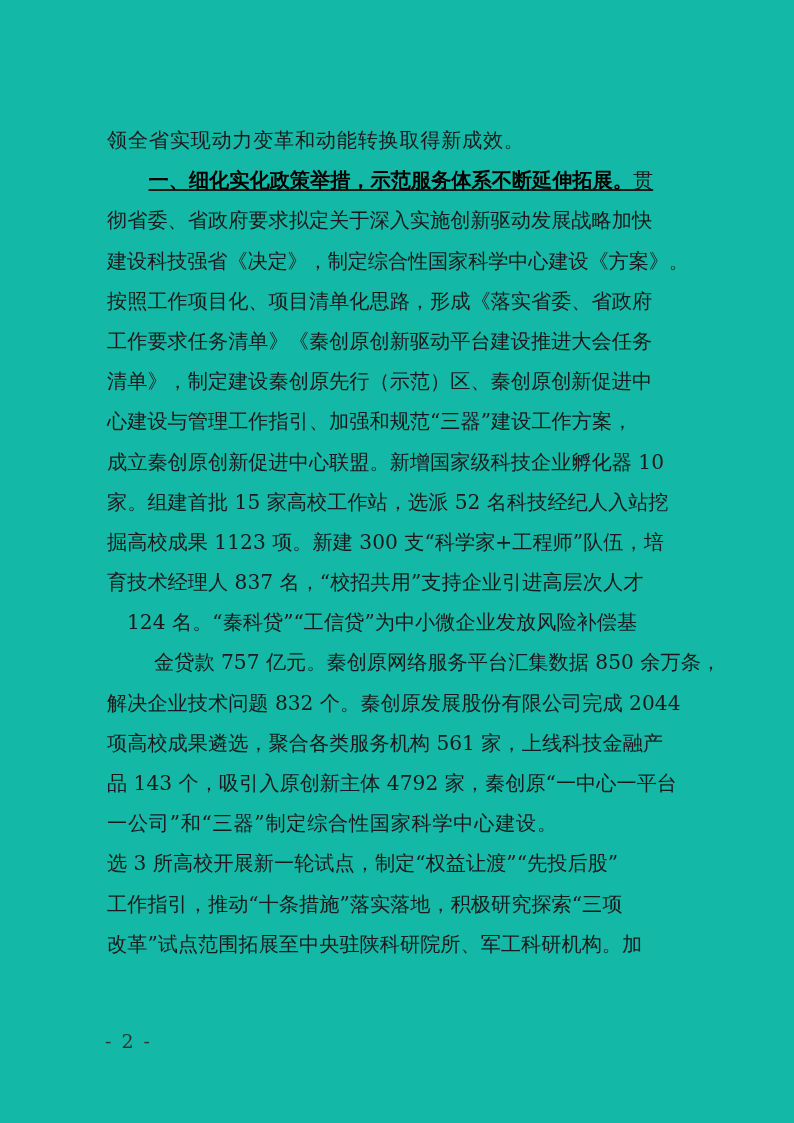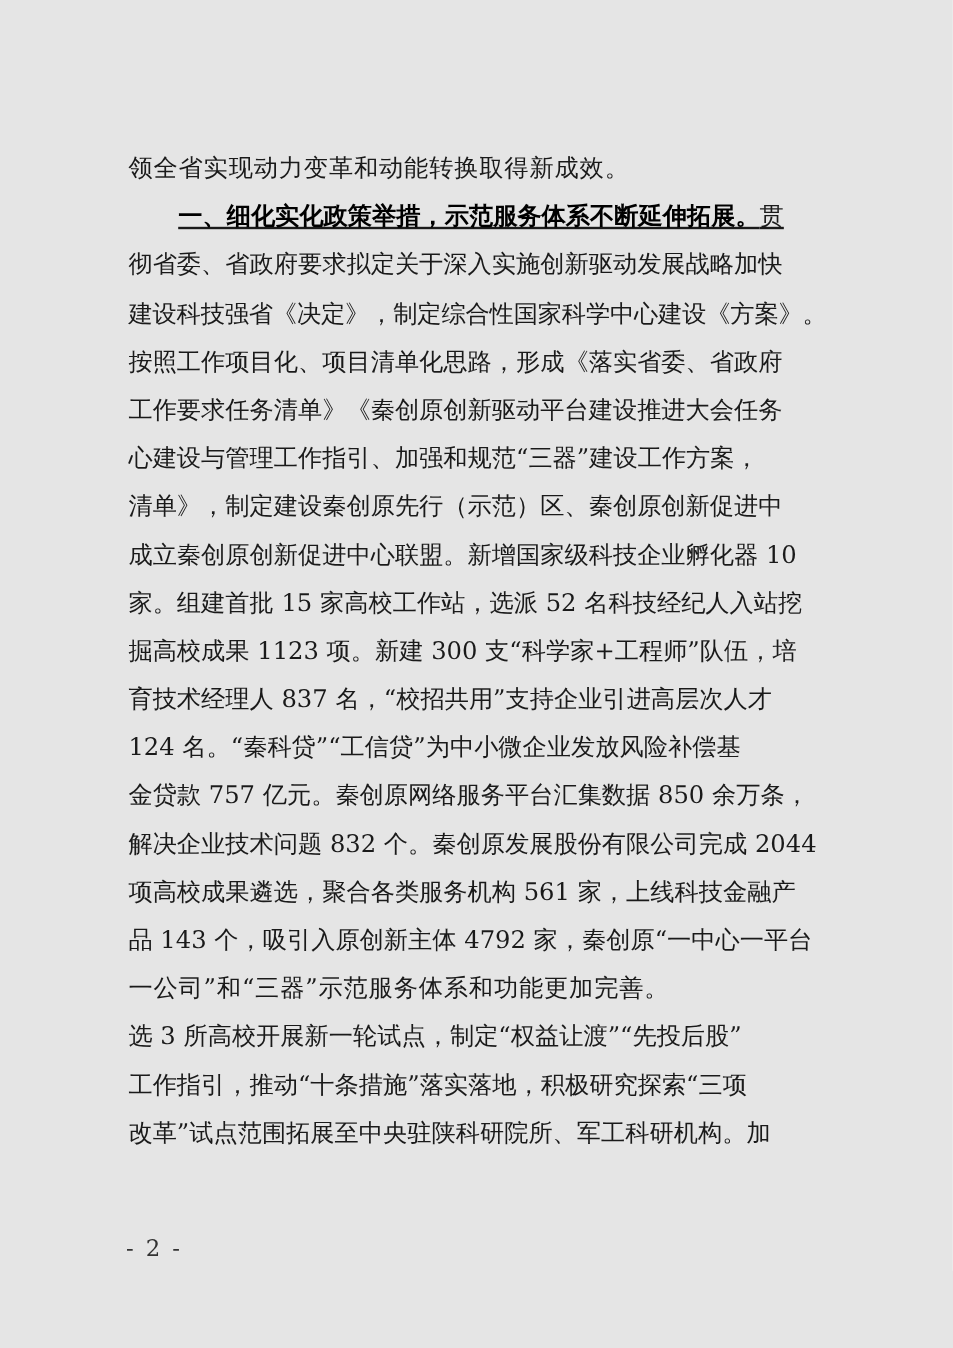--- a/index.html
+++ b/index.html
@@ -13,21 +13,21 @@
       position: relative;
       overflow: hidden;
       font-family: "DejaVu Serif", "Liberation Serif", serif;
       color: #1a1a1a;
     }
     .page {
       position: absolute;
       left: 0; top: 0;
       width: 794px;
       height: 1123px;
-      background: #e5e5e5;
+      background: #14b8a6;
     }
     .body-text {
       position: absolute;
       left: 107px;
       top: 120px;
       width: 582px;
     }
     .line {
       height: 40.2px;
       line-height: 40.2px;
@@ -61,36 +61,36 @@
   </style>
 </head>
 <body>
 
 <div class="page">
   <div class="body-text">
 
     <div class="line last" style="white-space: nowrap; letter-spacing: 0.7px;">领全省实现动力变革和动能转换取得新成效。</div>
 
     <div class="line indent" style="white-space: nowrap; letter-spacing: 0px; text-align-last: left;"><span class="bold">一、细化实化政策举措，示范服务体系不断延伸拓展。</span><span>贯</span></div>
-    <div class="line" style="white-space: nowrap; letter-spacing: 0px; text-align-last: left;">彻省委、省政府要求拟定关于深入实施创新驱动发展战略加快</div>
+    <div class="line" style="white-space: nowrap; letter-spacing: 0px; text-align-last: left; font-family: Liberation Serif, serif;">彻省委、省政府要求拟定关于深入实施创新驱动发展战略加快</div>
     <div class="line" style="white-space: nowrap; letter-spacing: -0.122768px; text-align-last: left;">建设科技强省《决定》，制定综合性国家科学中心建设《方案》。</div>
     <div class="line" style="white-space: nowrap; letter-spacing: 0px; text-align-last: left;">按照工作项目化、项目清单化思路，形成《落实省委、省政府</div>
     <div class="line" style="white-space: nowrap; letter-spacing: 0px; text-align-last: left;">工作要求任务清单》《秦创原创新驱动平台建设推进大会任务</div>
+    <div class="line" style="white-space: nowrap; letter-spacing: 0px; text-align-last: left;">清单》，制定建设秦创原先行（示范）区、秦创原创新促进中</div>
     <div class="line" style="white-space: nowrap; letter-spacing: 0px; text-align-last: left;">心建设与管理工作指引、加强和规范“三器”建设工作方案，</div>
-    <div class="line" style="white-space: nowrap; letter-spacing: 0px; text-align-last: left;">清单》，制定建设秦创原先行（示范）区、秦创原创新促进中</div>
     <div class="line" style="white-space: nowrap; letter-spacing: 0px; text-align-last: left;">成立秦创原创新促进中心联盟。新增国家级科技企业孵化器 10</div>
     <div class="line" style="white-space: nowrap; letter-spacing: 0px; text-align-last: left;">家。组建首批 15 家高校工作站，选派 52 名科技经纪人入站挖</div>
     <div class="line" style="white-space: nowrap; letter-spacing: 0px; text-align-last: left;">掘高校成果 1123 项。新建 300 支“科学家+工程师”队伍，培</div>
     <div class="line" style="white-space: nowrap; letter-spacing: 0px; text-align-last: left;">育技术经理人 837 名，“校招共用”支持企业引进高层次人才</div>
-    <div class="line" style="white-space: nowrap; letter-spacing: 0px; text-align-last: left;">124 名。“秦科贷”“工信贷”为中小微企业发放风险补偿基</div>
-    <div class="line" style="white-space: nowrap; letter-spacing: 0px; text-align-last: left;">金贷款 757 亿元。秦创原网络服务平台汇集数据 850 余万条，</div>
+    <div class="line" style="white-space: nowrap; letter-spacing: 0px; text-align-last: left; margin-left: 20px;">124 名。“秦科贷”“工信贷”为中小微企业发放风险补偿基</div>
+    <div class="line" style="white-space: nowrap; letter-spacing: 0px; text-align-last: left; margin-left: 47px;">金贷款 757 亿元。秦创原网络服务平台汇集数据 850 余万条，</div>
     <div class="line" style="white-space: nowrap; letter-spacing: 0px; text-align-last: left;">解决企业技术问题 832 个。秦创原发展股份有限公司完成 2044</div>
     <div class="line" style="white-space: nowrap; letter-spacing: 0px; text-align-last: left;">项高校成果遴选，聚合各类服务机构 561 家，上线科技金融产</div>
     <div class="line" style="white-space: nowrap; letter-spacing: 0px; text-align-last: left;">品 143 个，吸引入原创新主体 4792 家，秦创原“一中心一平台</div>
-    <div class="line last" style="white-space: nowrap; letter-spacing: 0.7px;">一公司”和“三器”示范服务体系和功能更加完善。</div>
+    <div class="line last" style="white-space: nowrap; letter-spacing: 0.7px;">一公司”和“三器”制定综合性国家科学中心建设。</div>
 
     <div class="line" style="white-space: nowrap; letter-spacing: 0px; text-align-last: left;">选 3 所高校开展新一轮试点，制定“权益让渡”“先投后股”</div>
     <div class="line" style="white-space: nowrap; letter-spacing: 0px; text-align-last: left;">工作指引，推动“十条措施”落实落地，积极研究探索“三项</div>
     <div class="line" style="white-space: nowrap; letter-spacing: 0px; text-align-last: left;">改革”试点范围拓展至中央驻陕科研院所、军工科研机构。加</div>
   </div>
 
   <div class="page-number">- 2 -</div>
 </div>
 
 </body></html>

